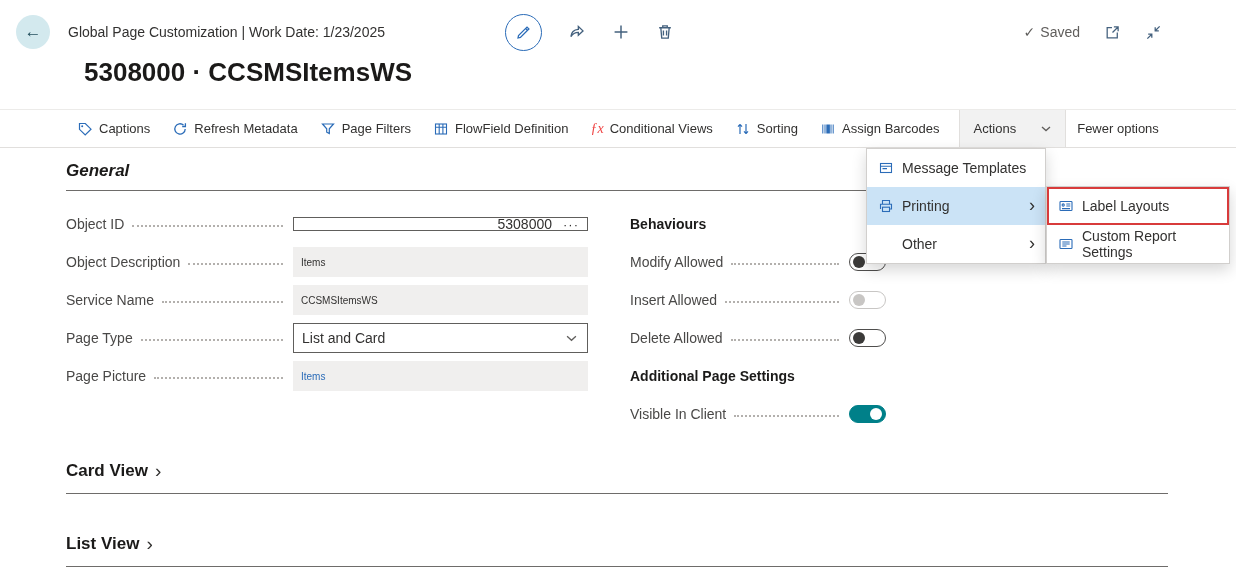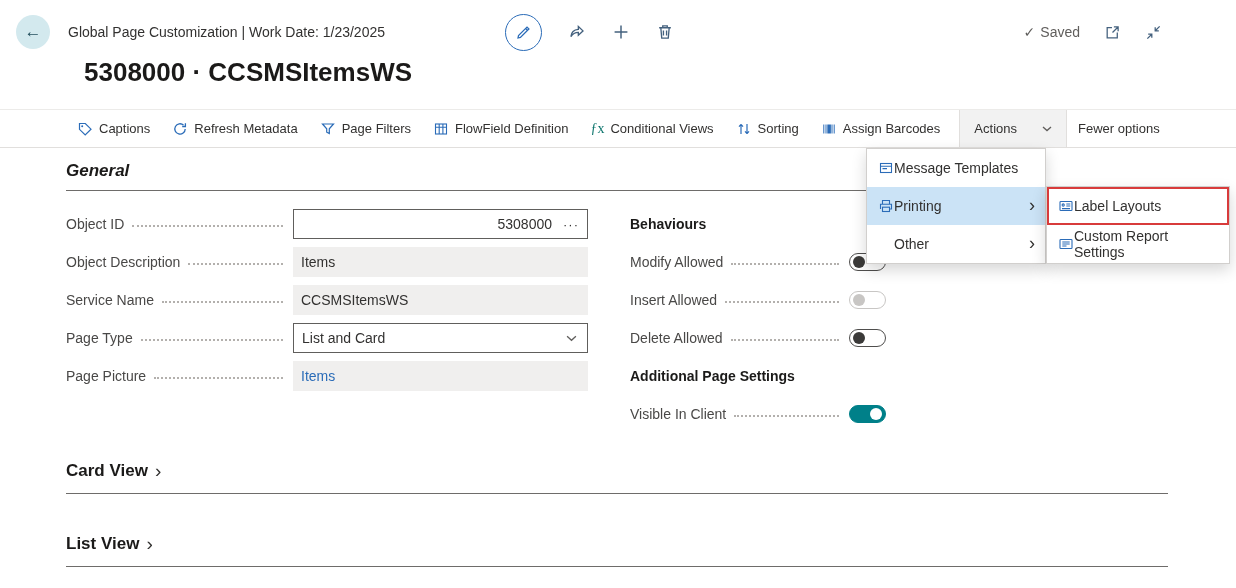--- a/index.html
+++ b/index.html
@@ -20,38 +20,38 @@
   .hbtn{background:none;border:none;padding:0;color:#44617e;cursor:pointer;display:flex;align-items:center;}
   .header-right{position:absolute;right:74px;top:0;height:64px;display:flex;align-items:center;gap:24px;}
   .saved{display:flex;align-items:center;gap:5px;color:#605e5c;font-size:14px;}
   
   .page-title{position:absolute;top:57px;left:84px;font-size:26px;font-weight:600;color:#1b1a19;}
   
   .action-bar{position:absolute;top:109px;left:0;right:0;height:39px;box-sizing:border-box;
     border-top:1px solid #ecebe9;border-bottom:1px solid #e1dfdd;display:flex;align-items:stretch;padding-left:66px;}
   .tb-item{display:flex;align-items:center;gap:6px;font-size:13px;color:#323130;padding:0 11px;cursor:pointer;white-space:nowrap;}
   .ticon{color:#2b6cb8;display:flex;align-items:center;}
-  .fx{font-family:"Liberation Serif",serif;font-size:14px;color:#0f766e;}
+  .fx{font-family:"Liberation Serif",serif;font-style:italic;font-size:14px;color:#ef4444;}
   .actions-btn{display:flex;align-items:center;gap:25px;font-size:13px;color:#323130;background:#f2f2f2;
     border-left:1px solid #e1dfdd;border-right:1px solid #e1dfdd;padding:0 14px;margin-left:8px;cursor:pointer;}
   
   .content{position:absolute;top:148px;left:66px;right:68px;}
   .section-heading{font-size:17px;font-weight:700;color:#1b1a19;padding:13px 0 9px 0;border-bottom:1px solid #6e6c6a;font-style:italic;}
   .columns{display:flex;margin-top:18px;}
   .col-left{width:522px;}
   .col-right{margin-left:42px;width:256px;}
   .field-row{display:flex;align-items:center;height:30px;margin-bottom:8px;}
   .flabel{white-space:nowrap;color:#494847;font-size:14px;}
   .dots{flex:1;height:4px;border-bottom:2px dotted #b3b0ad;margin:0 10px 0 8px;}
   .control{width:295px;flex-shrink:0;}
-  .ctl-input{height:30px;box-sizing:border-box;border:1px solid #605e5c;background:#fff;display:flex;align-items:center;padding:0 8px;}
+  .ctl-input{height:14px;box-sizing:border-box;border:1px solid #605e5c;background:#fff;display:flex;align-items:center;padding:0 8px;}
   .ctl-input input{border:none;outline:none;flex:1;text-align:right;font-size:14px;color:#323130;
     font-family:"Liberation Sans",sans-serif;background:transparent;min-width:0;}
   .assist{margin-left:9px;color:#323130;letter-spacing:1px;font-size:13px;cursor:pointer;}
-  .ctl-readonly{height:30px;box-sizing:border-box;background:#f0efee;display:flex;align-items:center;padding:0 8px;font-size:14px;color:#323130;}
+  .ctl-readonly{height:30px;box-sizing:border-box;background:#f0efee;display:flex;align-items:center;padding:0 8px;font-size:10px;color:#323130;}
   .ctl-select{height:30px;box-sizing:border-box;border:1px solid #605e5c;background:#fff;display:flex;align-items:center;
     justify-content:space-between;padding:0 10px 0 8px;font-size:14px;cursor:pointer;}
   .link{color:#2b6cb8;}
   .group-heading{height:30px;display:flex;align-items:center;font-size:14px;font-weight:700;color:#1b1a19;margin-bottom:8px;}
   .toggle-row{display:flex;align-items:center;height:30px;margin-bottom:8px;}
   .toggle{width:37px;height:18px;box-sizing:border-box;border:1px solid #4f4e4d;border-radius:10px;position:relative;cursor:pointer;flex-shrink:0;background:#fff;}
   .toggle .knob{position:absolute;top:2px;left:3px;width:12px;height:12px;border-radius:50%;background:#3b3a39;}
   .toggle.disabled{border-color:#c8c6c4;}
   .toggle.disabled .knob{background:#c8c6c4;}
   .toggle.on{background:#008089;border-color:#008089;}
@@ -59,21 +59,21 @@
   .collapsed-section{border-bottom:1px solid #6e6c6a;padding-bottom:12px;display:flex;align-items:center;cursor:pointer;}
   .cs-card{margin-top:24px;}
   .cs-list{margin-top:40px;}
   .collapsed-section .cs-title{font-size:17px;font-weight:700;color:#1b1a19;}
   .cs-chev{font-size:19px;color:#323130;margin-left:7px;line-height:1;transform:translateY(-1px);}
   
   .menu{position:absolute;left:866px;top:148px;width:180px;background:#fff;border:1px solid #d1cfcd;
     box-shadow:0 6px 14px rgba(0,0,0,.16);z-index:20;box-sizing:border-box;}
   .submenu{position:absolute;left:1046px;top:186px;width:184px;background:#fff;border:1px solid #d1cfcd;
     box-shadow:0 6px 14px rgba(0,0,0,.16);z-index:21;box-sizing:border-box;}
-  .menu-item{height:38px;display:flex;align-items:center;padding:0 10px;font-size:14px;color:#323130;cursor:pointer;}
+  .menu-item{height:38px;display:flex;align-items:center;gap:8px;padding:0 10px;font-size:14px;color:#323130;cursor:pointer;}
   .menu-item.highlight{background:#cbe3f6;}
   .menu-item.focus-red{box-shadow:inset 0 0 0 2px #d83b3b;}
   .micon{width:17px;display:flex;justify-content:center;color:#2b6cb8;flex-shrink:0;}
   .mi-spacer{flex:1;}
   .chev-right-glyph{font-size:18px;color:#323130;line-height:1;transform:translateY(-1px);}
 </style>
 </head>
 <body>
 
 <div class="header">

